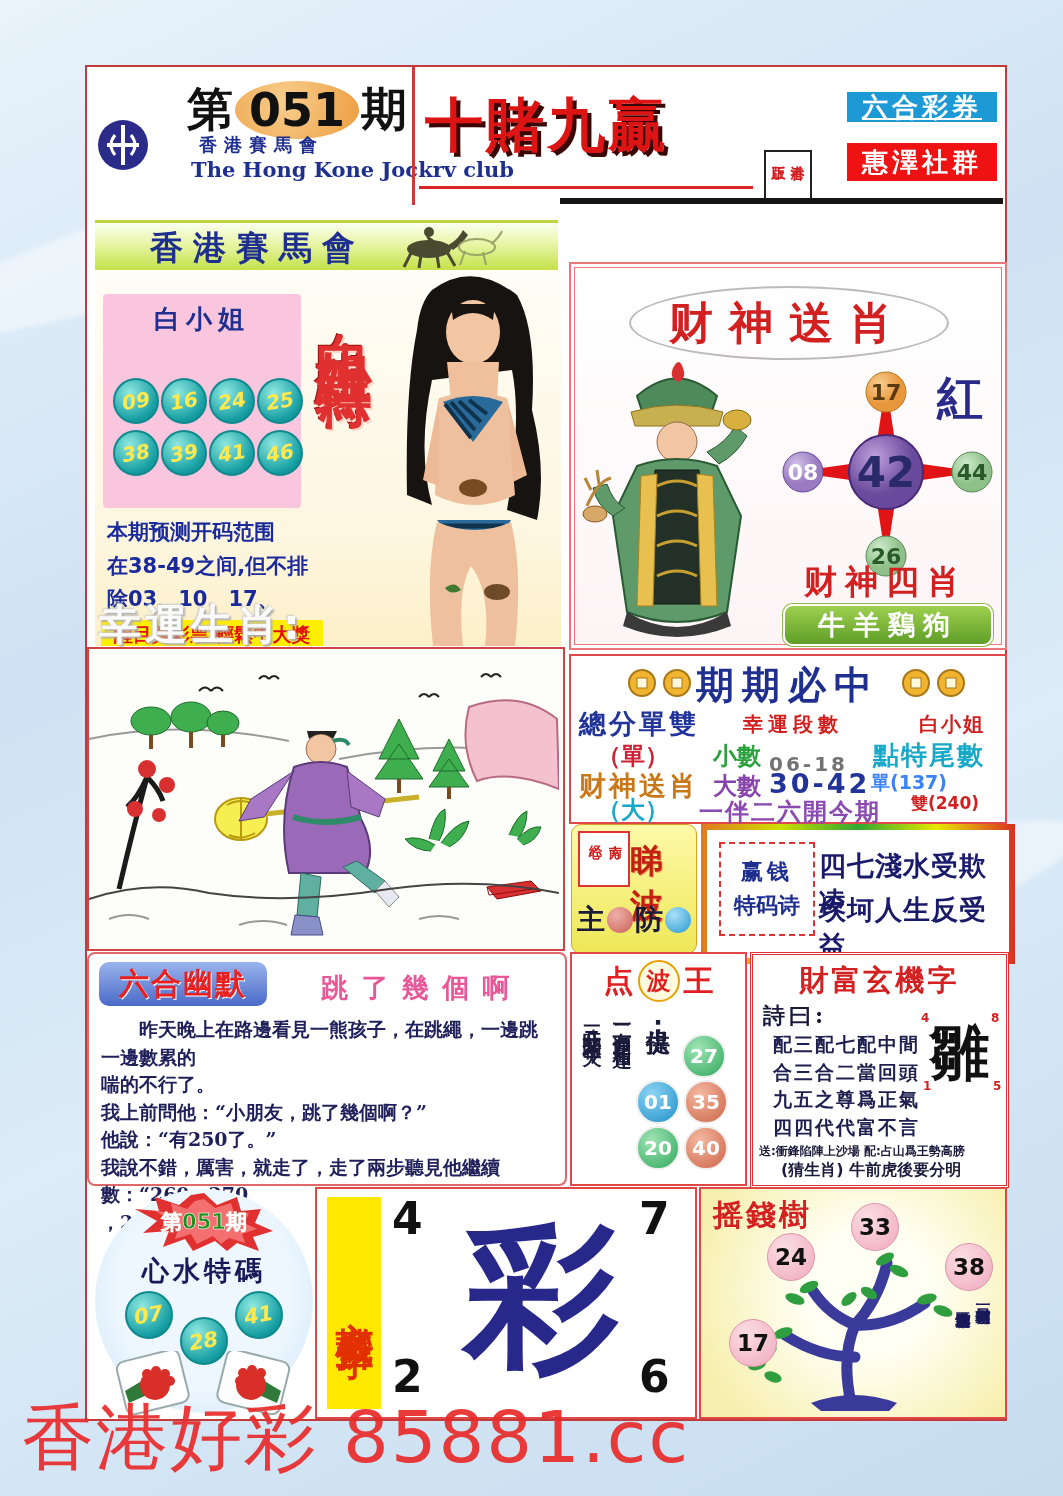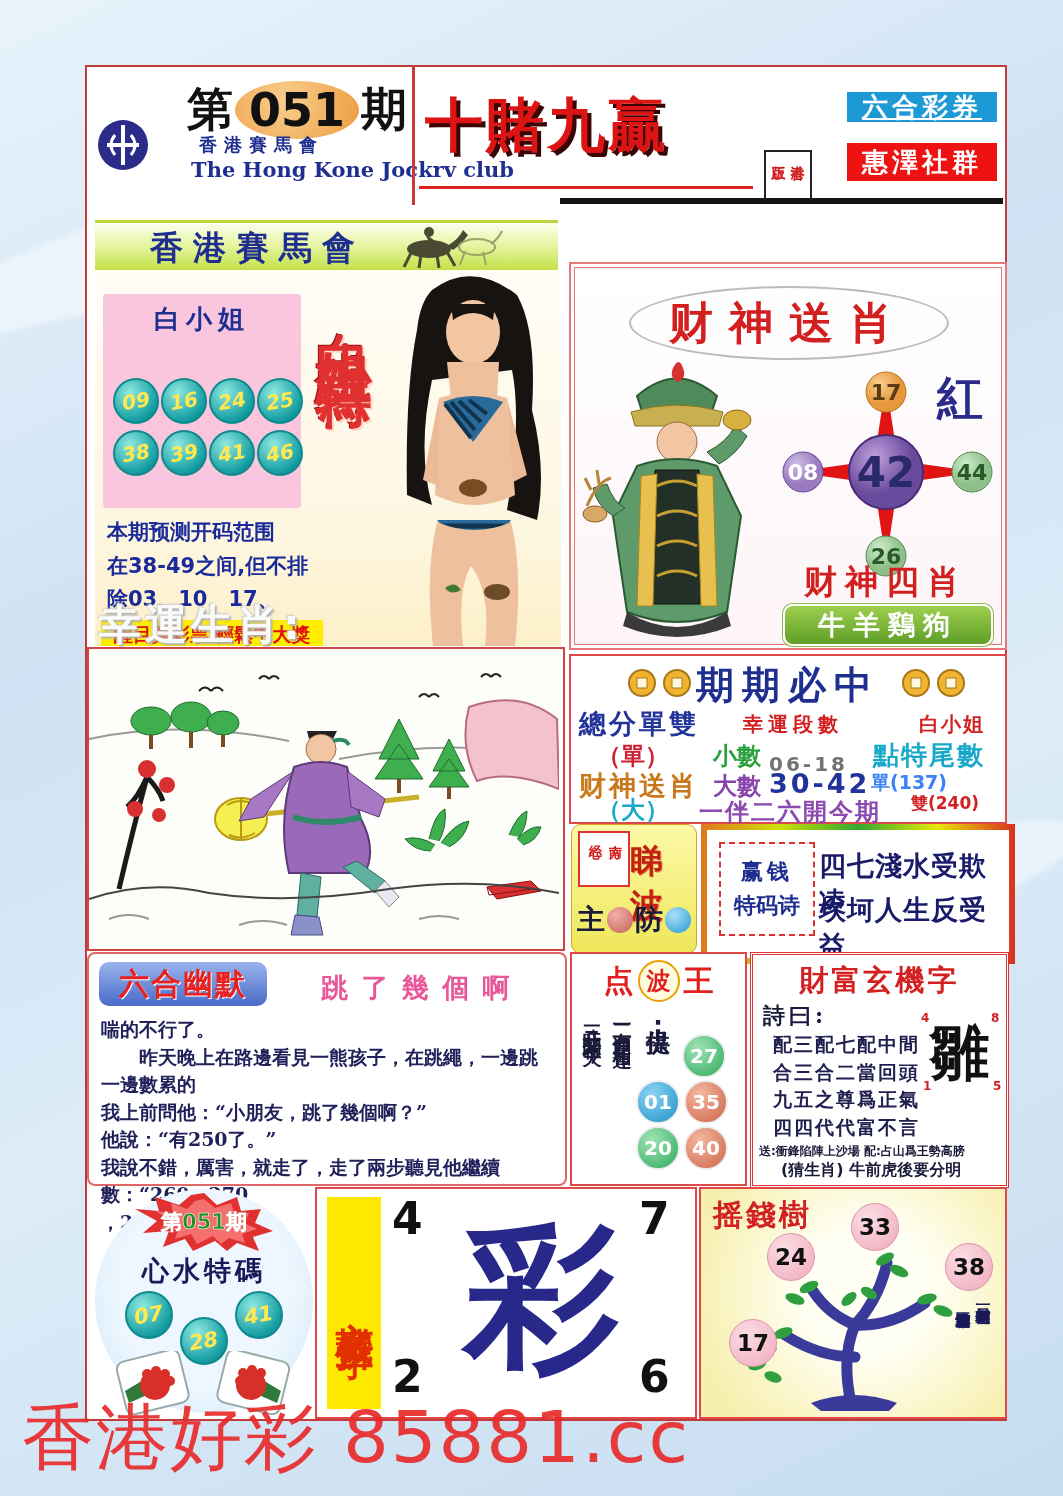--- a/index.html
+++ b/index.html
@@ -314,22 +314,22 @@
       <div class="abs" style="left:112px;top:62px;font-size:27px;font-weight:bold;color:#1a1a6a;letter-spacing:1px;">坎坷人生反受益</div>
       <div class="abs" style="left:112px;top:18px;font-size:27px;font-weight:bold;color:#1a1a6a;letter-spacing:1px;">四七淺水受欺凌</div>
     </div>
 
     <div class="abs" style="left:0;top:885px;width:476px;height:230px;border:2px solid #e06868;border-radius:8px;background:#fff;">
       <div class="abs" style="left:10px;top:8px;width:168px;height:44px;background:linear-gradient(#9ab4ec,#4a6ac8);border-radius:10px;display:flex;align-items:center;justify-content:center;">
         <span style="color:#e82020;font-size:30px;font-weight:bold;letter-spacing:2px;text-shadow:1px 1px 0 #fff;">六合幽默</span>
       </div>
       <div class="abs serif" style="left:232px;top:16px;font-size:27px;font-weight:bold;color:#e85898;letter-spacing:2px;">跳 了 幾 個 啊</div>
       <div class="abs serif" style="left:12px;top:62px;width:454px;font-size:19px;color:#20205a;line-height:1.45;font-weight:bold;">
+        <div>　　昨天晚上在路邊看見一熊孩子，在跳繩，一邊跳一邊數累的</div>
         <div>喘的不行了。</div>
-        <div>　　昨天晚上在路邊看見一熊孩子，在跳繩，一邊跳一邊數累的</div>
         <div>我上前問他：“小朋友，跳了幾個啊？”</div>
         <div>他說：“有250了。”</div>
         <div>我說不錯，厲害，就走了，走了兩步聽見他繼續數：“260，270</div>
         <div>，280！”</div>
       </div>
     </div>
 
     <div class="abs" style="left:483px;top:885px;width:173px;height:230px;border:2px solid #e04848;background:#fff;">
       <div class="abs" style="left:0;top:6px;width:100%;display:flex;align-items:center;justify-content:center;gap:4px;">
         <span class="serif" style="font-size:30px;font-weight:bold;color:#e02020;">点</span>

